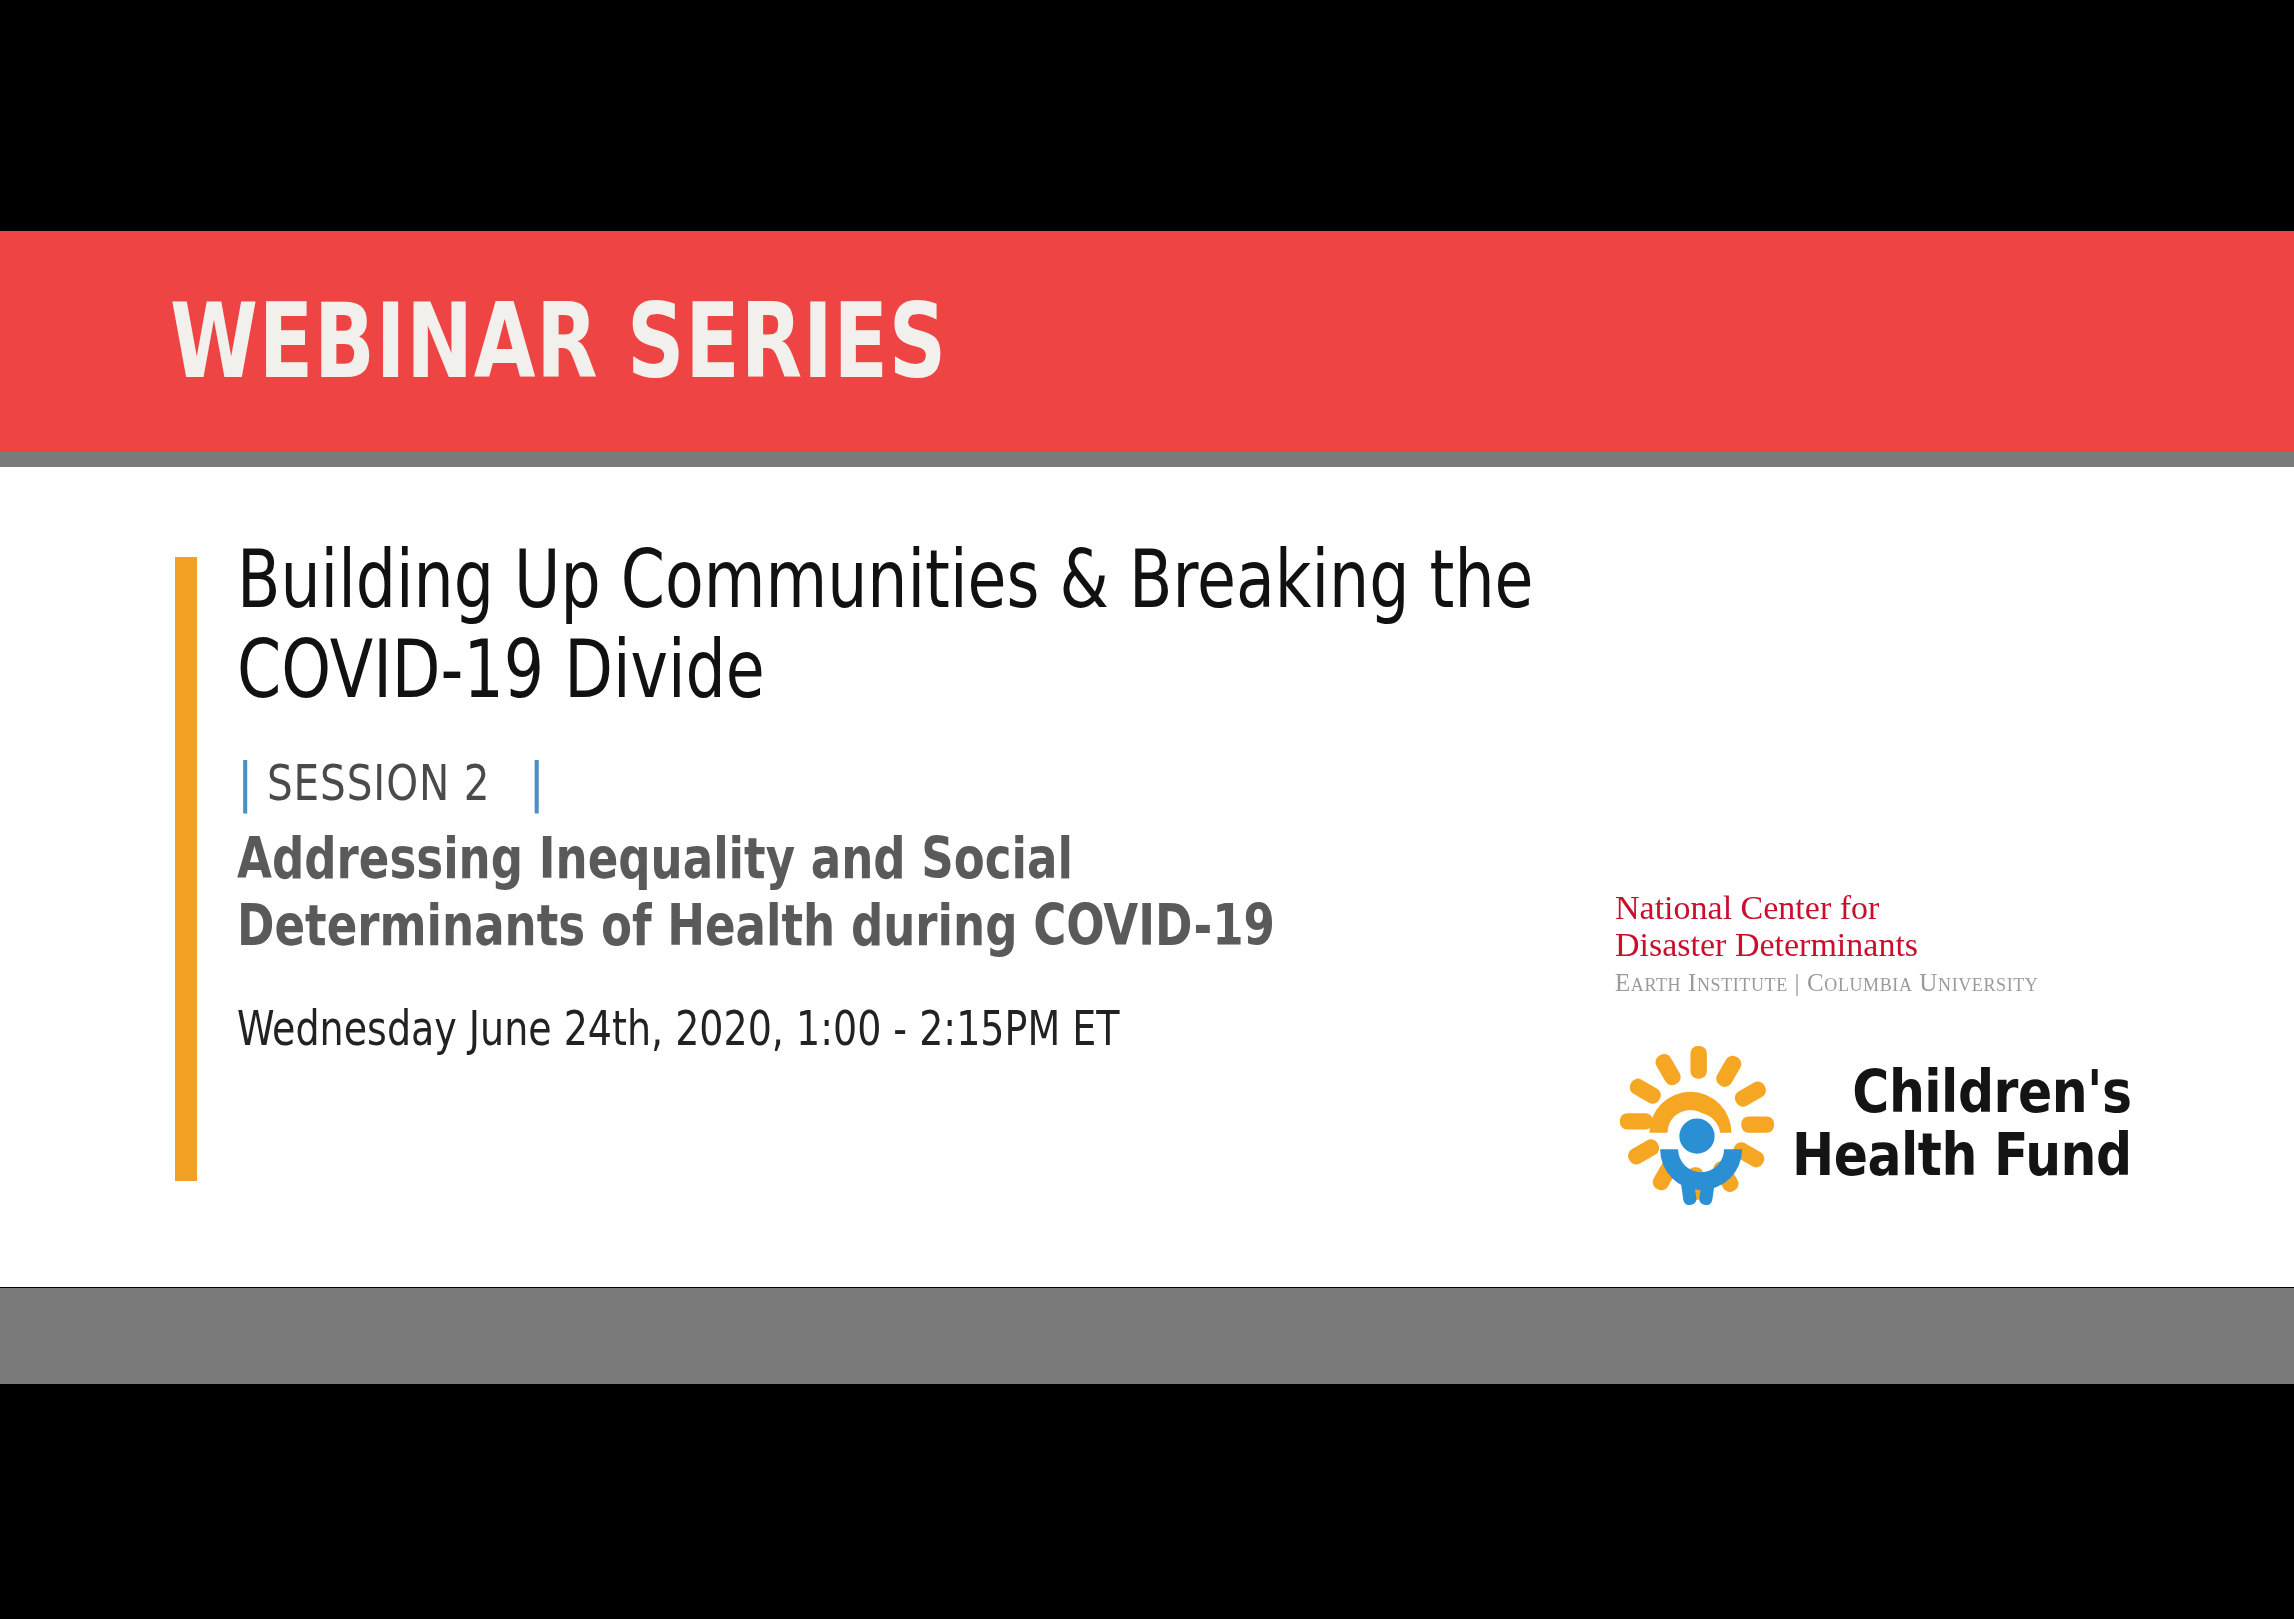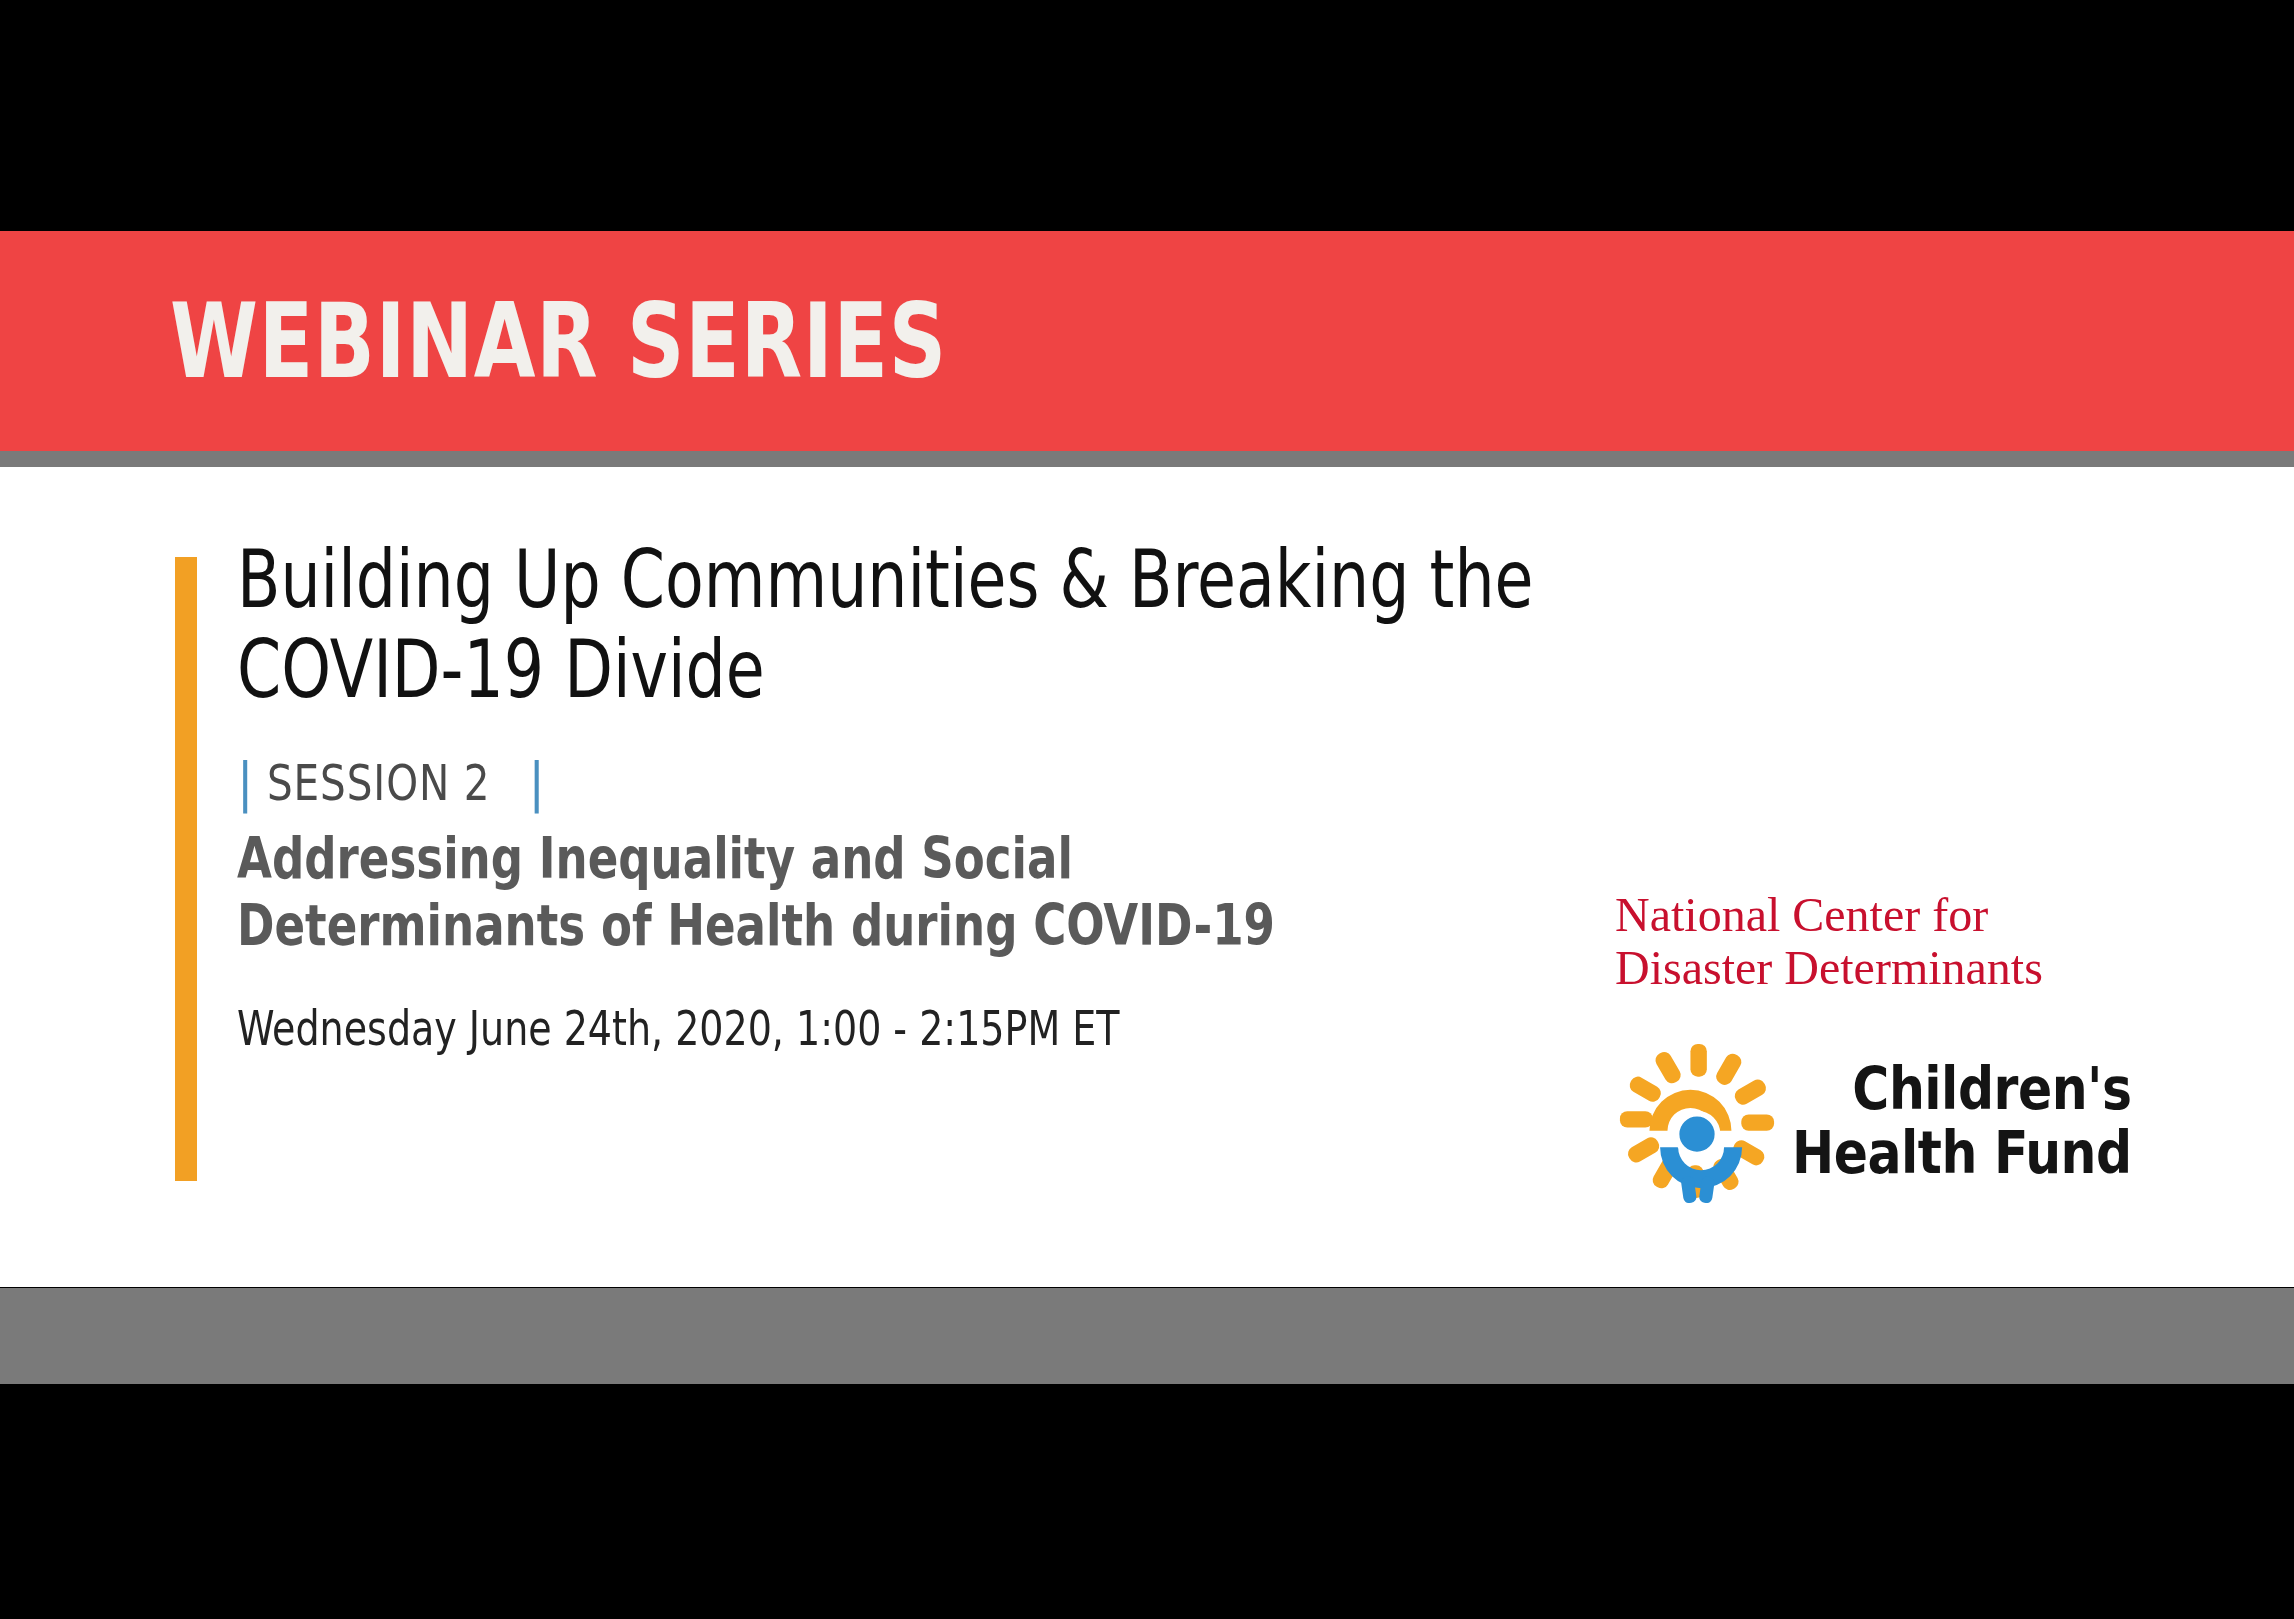--- a/index.html
+++ b/index.html
@@ -146,21 +146,21 @@
     left: 1615px;
     top: 889px;
     width: 554px;
   }
 
   
   #ncdp-logo { text-align: left; }
   #ncdp-name {
     color: #C8102E;
     font-family: "Liberation Serif", "DejaVu Serif", serif;
-    font-size: 48px;
+    font-size: 34px;
     font-weight: 400;
     line-height: 1.1;
     white-space: nowrap;
   }
   #ncdp-name .tline { display: block; }
   #ncdp-sub {
     margin-top: 5.7px;
     color: #9A9A9A;
     font-family: "Liberation Serif", "DejaVu Serif", serif;
     font-size: 25px;
@@ -243,20 +243,21 @@
 
   </div>
 
   <div id="logo-column">
 
     <div id="ncdp-logo">
       <div id="ncdp-name">
         <span class="tline">National Center for</span>
         <span class="tline">Disaster Determinants</span>
       </div>
+      <div id="ncdp-sub">Earth Institute | Columbia University</div>
     </div>
 
     <div id="chf-logo">
       <svg id="chf-mark" viewBox="0 0 200 200">
         <g fill="#F5A623">
 
           <rect x="92" y="6" width="20" height="40" rx="9" transform="rotate(0 102 26)"></rect>
           <rect x="92" y="6" width="20" height="40" rx="9" transform="rotate(30 100 100)"></rect>
           <rect x="92" y="6" width="20" height="40" rx="9" transform="rotate(60 100 100)"></rect>
           <rect x="92" y="6" width="20" height="40" rx="9" transform="rotate(90 100 100)"></rect>

